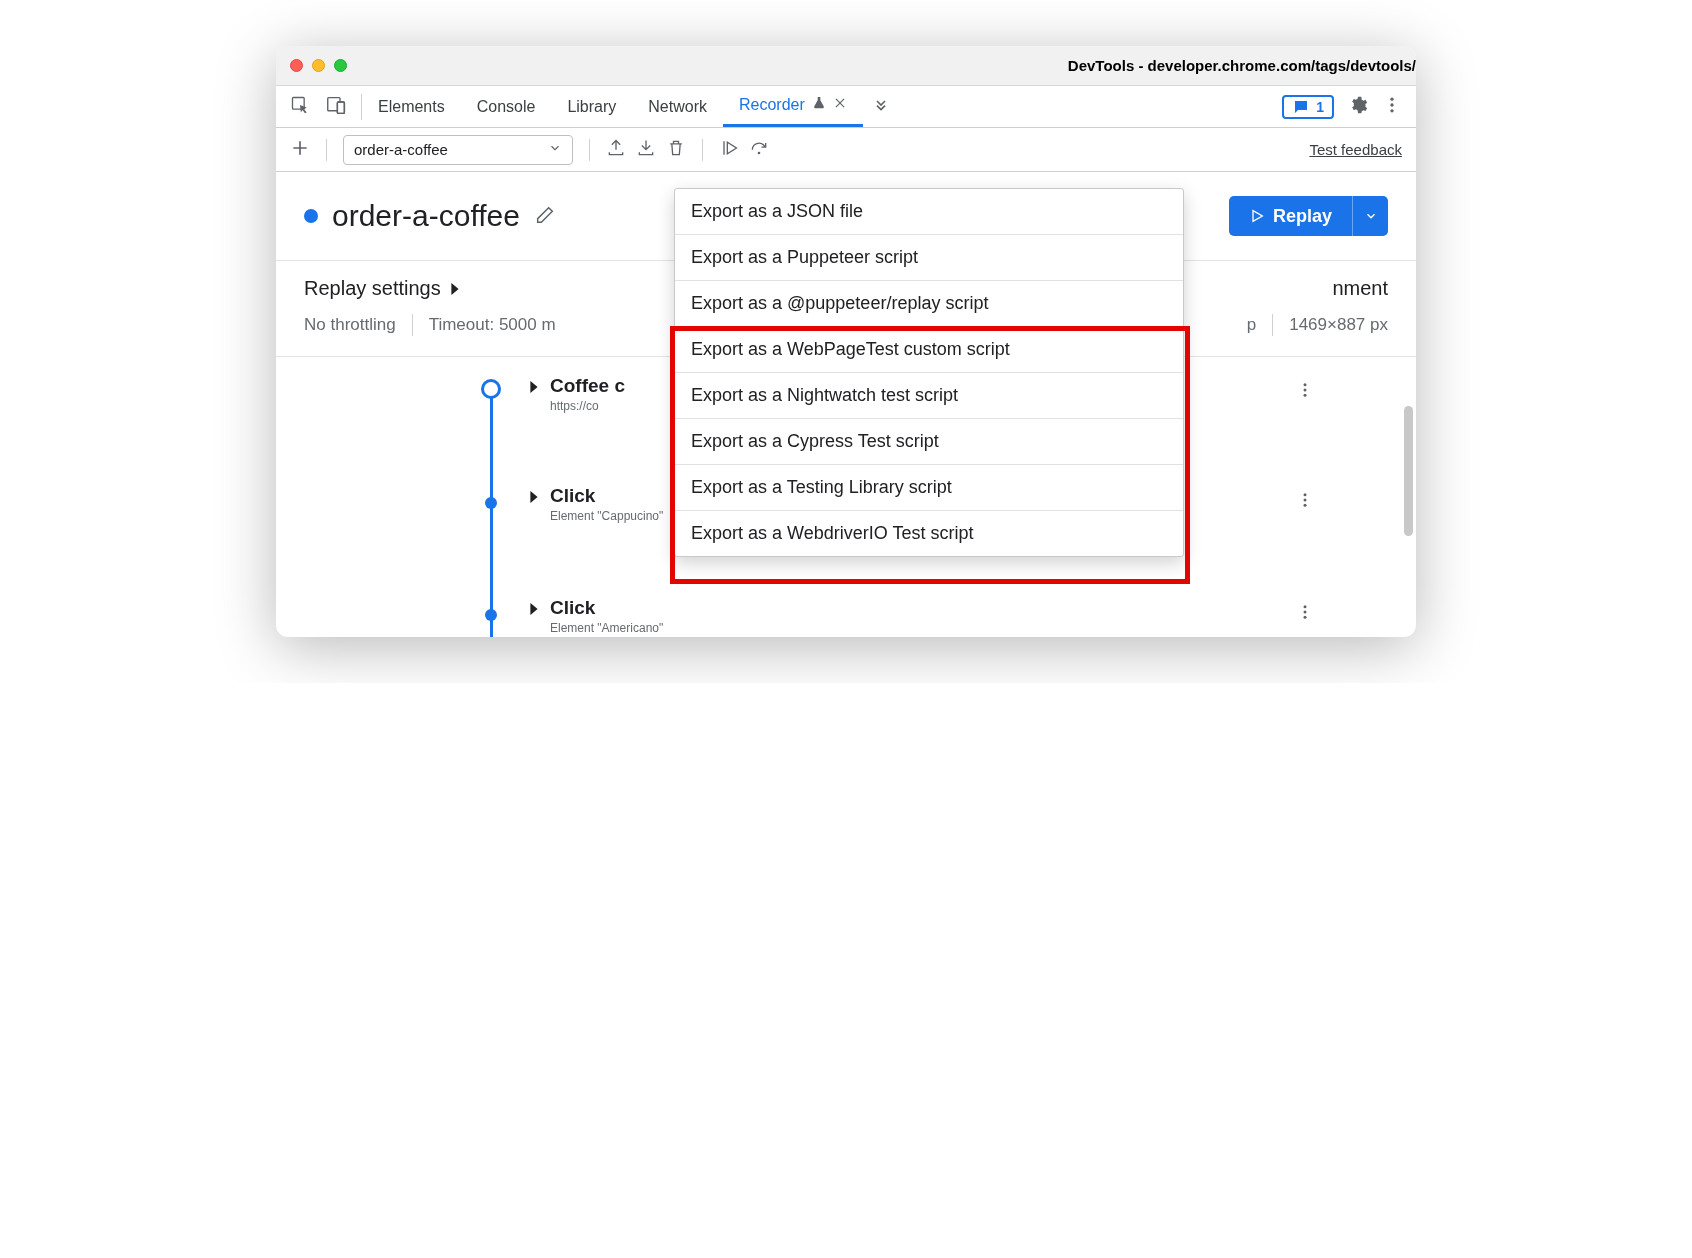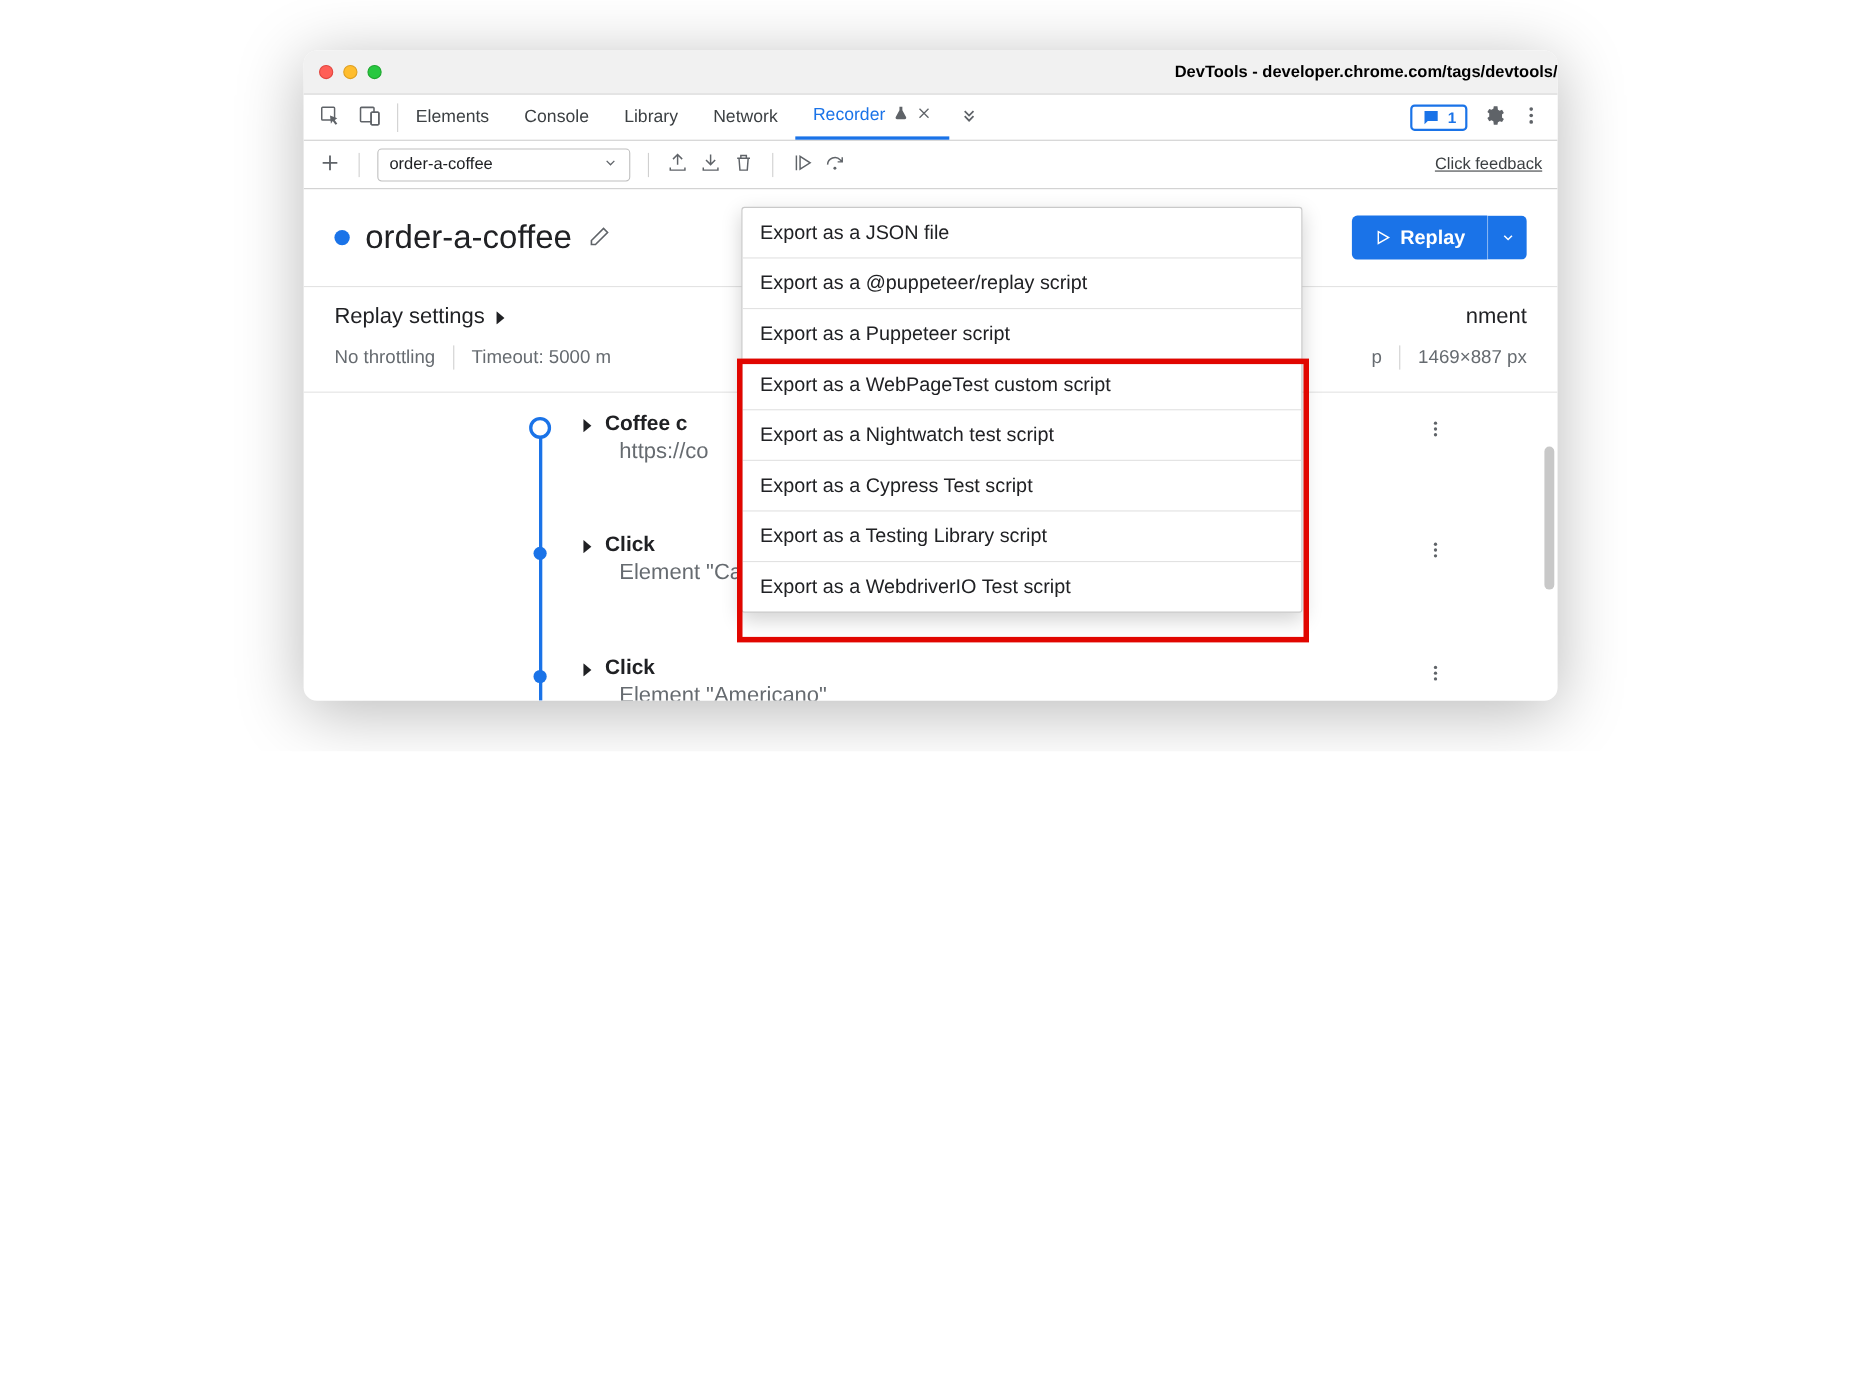--- a/index.html
+++ b/index.html
@@ -118,21 +118,21 @@
   }
   .step-dot {
     position:absolute; left:209px; width:12px; height:12px; border-radius:50%; background:#1a73e8;
   }
   .step {
     position:absolute; left:252px; right:60px;
     display:flex; align-items:flex-start; gap:10px;
   }
   .step .disclose svg{ width:12px; height:12px; fill:#202124; margin-top:6px;}
   .step-title { font-size:19px; font-weight:600; }
-  .step-sub   { font-size:20px; color:#666b70; margin-top:2px;margin-left:13px;}
+  .step-sub   { font-size:12px; color:#666b70; margin-top:2px;}
   .step-menu { position:absolute; right:42px; }
   .step-menu svg { width:18px; height:18px; fill:#5f6368; }
 
   
   .scrollbar-faux { position:absolute; right:3px; top:360px; width:9px; height:130px;
     background:#c8c8c8; border-radius:5px; }
 
   
   .export-menu {
     position:absolute; left:398px; top:142px; width:510px;
@@ -270,21 +270,21 @@
       <svg viewBox="0 0 24 24">
           <path d="M6 4v16M10 5v14l11-7z"></path>
         </svg>
     </span>
     <span class="tb-icon">
       <svg viewBox="0 0 24 24">
           <path d="M4 14a8 8 0 0 1 14-5l2 2M20 6v5h-5"></path>
           <circle cx="12" cy="18" r="1.6" fill="#5f6368" stroke="none"></circle>
         </svg>
     </span>
-    <a class="send-fb">Click feedback</a>
+    <a class="send-fb">Test feedback</a>
   </div>
 
   <div class="rec-header">
     <div class="blue-dot"></div>
     <div class="rec-title">order-a-coffee</div>
     <span class="pencil">
       <svg viewBox="0 0 24 24">
           <path d="M4 20h4L20 8l-4-4L4 16v4z"></path>
         </svg>
     </span>
@@ -382,22 +382,22 @@
             <circle cx="12" cy="19" r="2"></circle>
           </svg>
       </span>
     </div>
   </div>
 
   <div class="scrollbar-faux"></div>
 
   <div class="export-menu">
     <div class="export-item">Export as a JSON file</div>
+    <div class="export-item">Export as a Puppeteer script</div>
     <div class="export-item">Export as a @puppeteer/replay script</div>
-    <div class="export-item">Export as a Puppeteer script</div>
     <div class="export-item">Export as a WebPageTest custom script</div>
     <div class="export-item">Export as a Nightwatch test script</div>
     <div class="export-item">Export as a Cypress Test script</div>
     <div class="export-item">Export as a Testing Library script</div>
     <div class="export-item">Export as a WebdriverIO Test script</div>
   </div>
 
   <div class="highlight-box"></div>
 
 </div>

